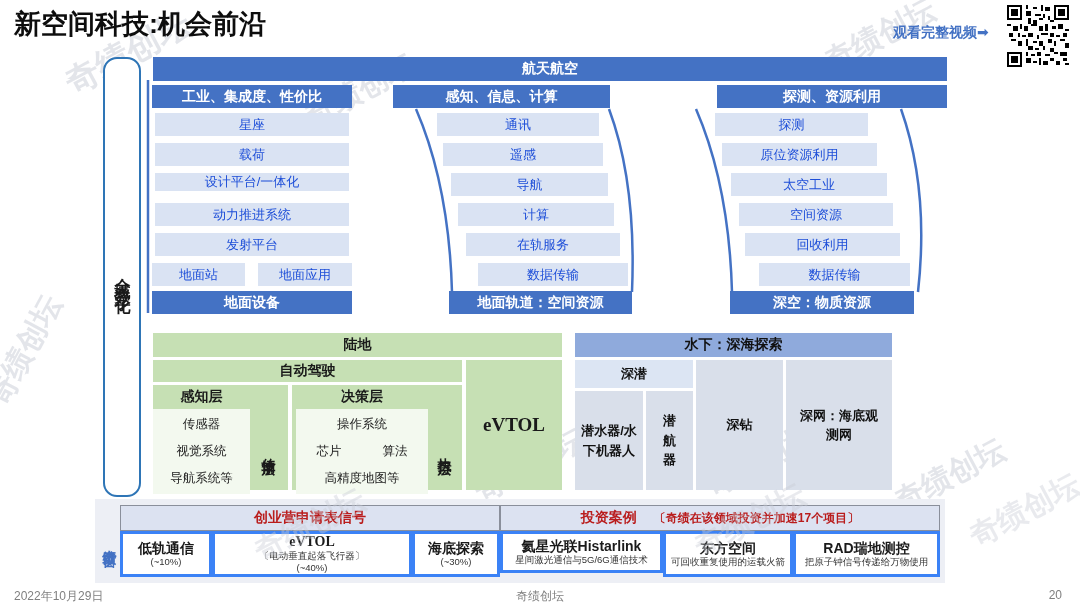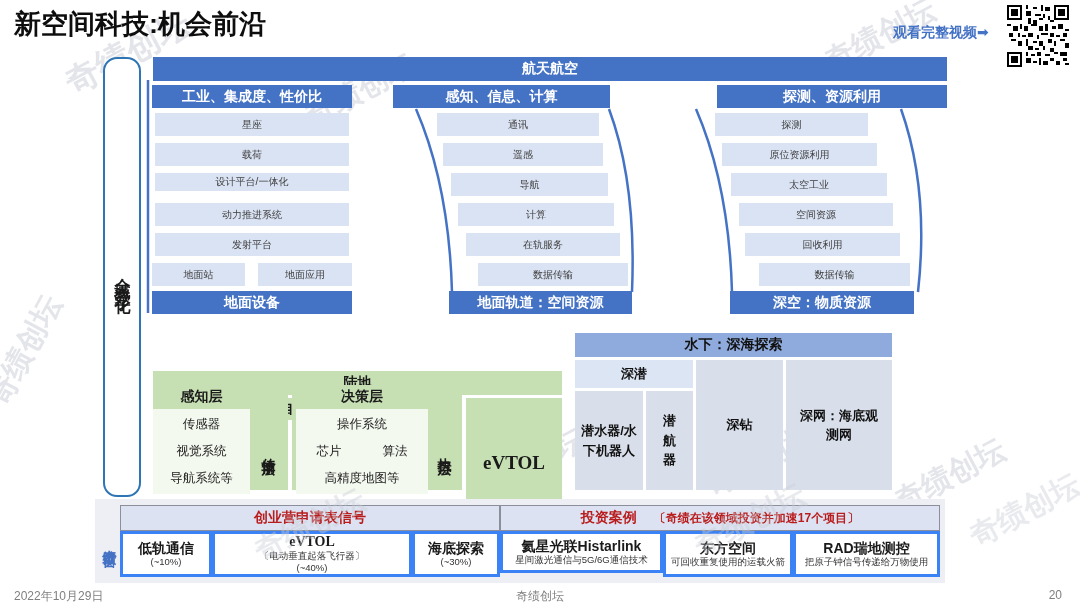--- a/index.html
+++ b/index.html
@@ -2,23 +2,23 @@
 <html><head>
 <meta charset="utf-8">
 <style>
   html,body{margin:0;padding:0;background:#fff;}
   #slide{position:relative;width:1080px;height:608px;background:#fff;overflow:hidden;
          font-family:"Liberation Sans","DejaVu Sans",sans-serif;color:#1a1a1a;}
   .abs{position:absolute;box-sizing:border-box;}
   .ctr{display:flex;align-items:center;justify-content:center;text-align:center;}
   
   .bar{background:#4472C4;color:#fff;font-size:14px;font-weight:bold;}
-  .item{background:#DAE3F3;color:#404040;font-size:10px;}
-  
-  .gbar{background:#C6E0B4;color:#1a1a1a;font-size:14px;font-weight:bold;margin-top:38px;}
+  .item{background:#DAE3F3;color:#1d4ed8;font-size:13px;}
+  
+  .gbar{background:#C6E0B4;color:#1a1a1a;font-size:14px;font-weight:bold;}
   .gband{background:#C6E0B4;}
   .gwhite{background:#F3F9EF;color:#222;font-size:12.5px;display:flex;flex-direction:column;
           align-items:center;justify-content:space-around;padding:2px 0;}
   .vlabel{writing-mode:vertical-rl;text-orientation:upright;font-weight:bold;font-size:14px;
           letter-spacing:2px;color:#1a1a1a;}
   
   .ubar{background:#8FAADC;color:#111;font-size:14px;font-weight:bold;}
   .ulight{background:#DCE5F3;color:#111;font-size:13px;font-weight:bold;}
   .ucell{background:#D9DFEA;color:#111;font-size:13px;font-weight:bold;line-height:1.5;}
   

